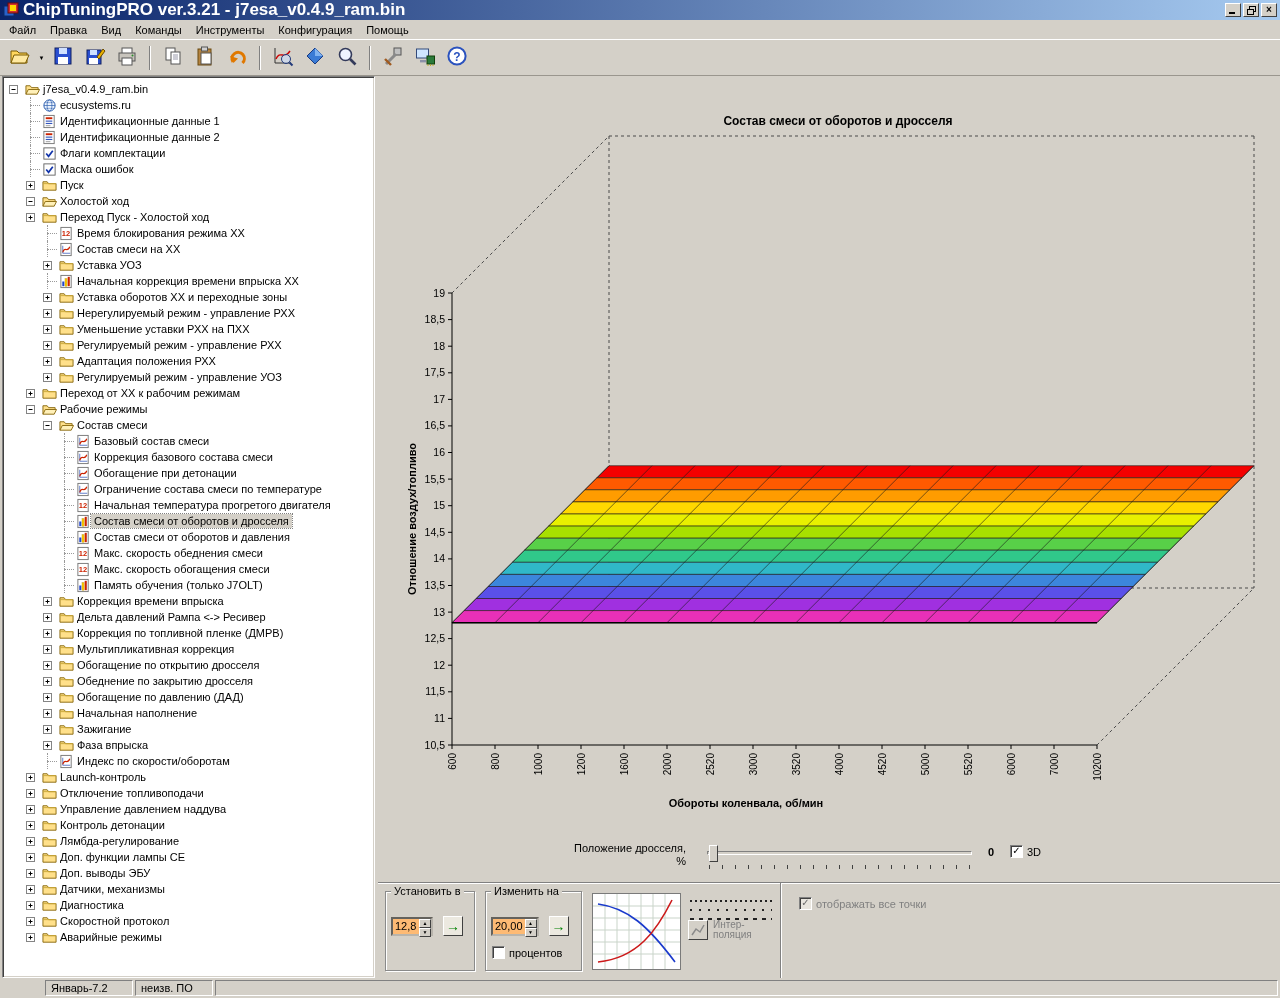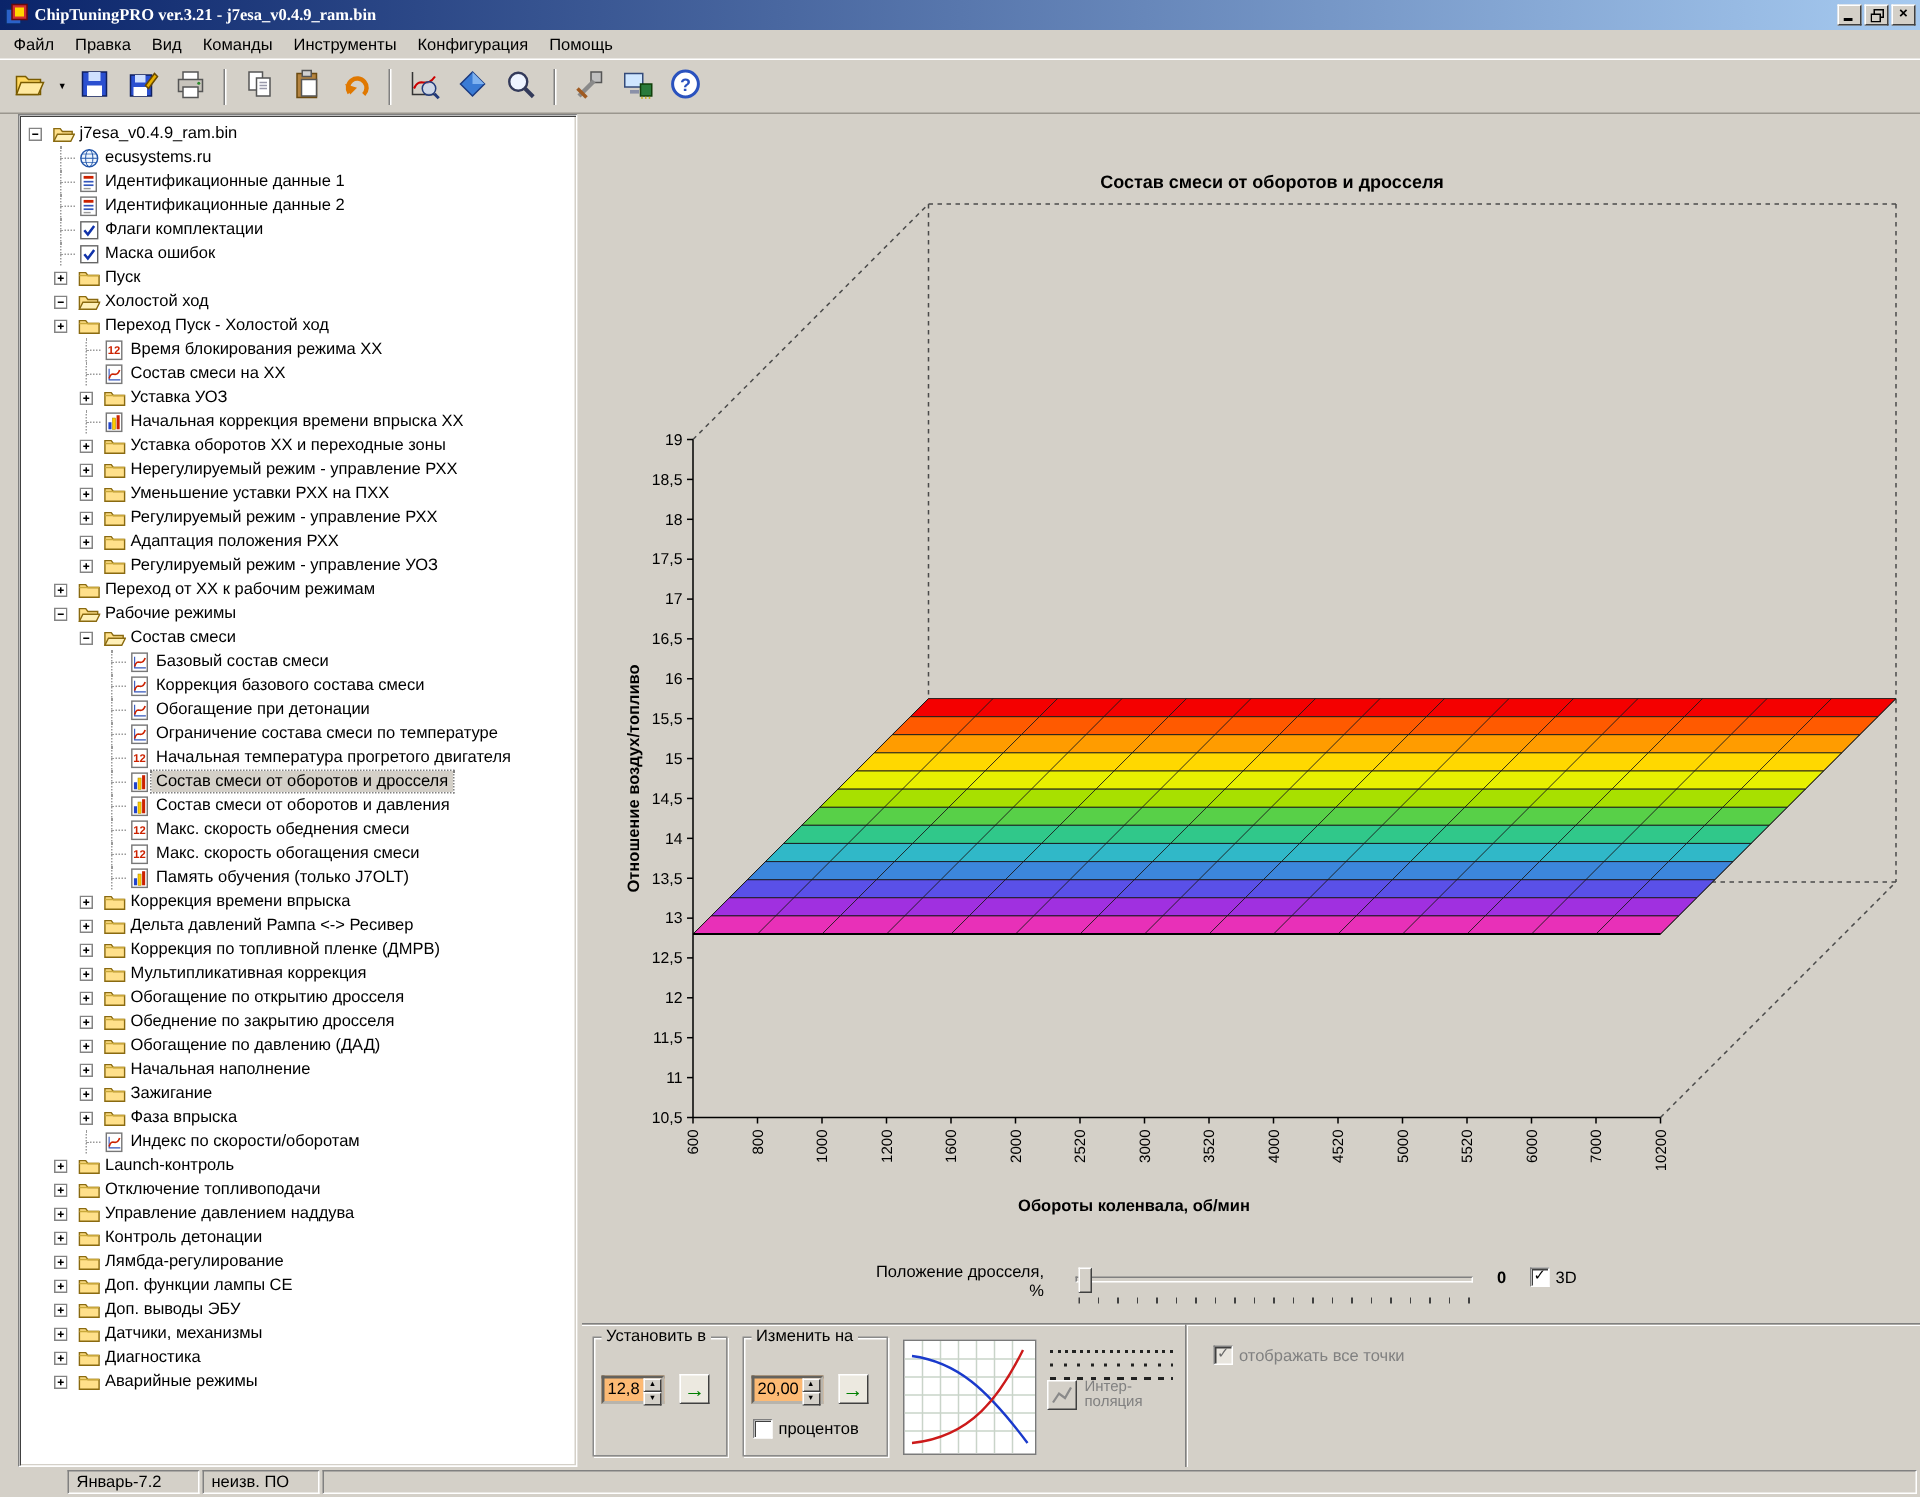--- a/index.html
+++ b/index.html
@@ -3,36 +3,36 @@
 <meta charset="utf-8">
 <style>
   * { margin:0; padding:0; box-sizing:border-box; }
   html,body { width:1280px; height:998px; overflow:hidden; }
   body { font-family:"Liberation Sans", sans-serif; background:#D4D0C8; font-size:11px; color:#000; }
   .window { width:1280px; height:998px; display:flex; flex-direction:column; background:#D4D0C8; }
 
   
   .titlebar { height:20px; background:linear-gradient(to right,#0A246A,#A6CAF0); display:flex; align-items:center; padding:0 3px; flex:none; }
   .app-icon { width:16px; height:16px; margin-right:4px; flex:none; }
-  .title-text { color:#fff; font-weight:bold; font-size:11px; white-space:nowrap;font-family:Liberation Serif, serif; }
+  .title-text { color:#fff; font-weight:bold; font-size:17px; white-space:nowrap; }
   .win-btns { margin-left:auto; display:flex; gap:2px; }
   .wbtn { width:16px; height:14px; background:#D4D0C8; border:1px solid; border-color:#fff #404040 #404040 #fff; display:flex; align-items:center; justify-content:center; font-size:10px; font-weight:bold; line-height:1; padding:0; }
 
   
   .menubar { height:19px; display:flex; align-items:center; padding-left:2px; background:#D4D0C8; flex:none; }
   .menu-item { padding:2px 7px; cursor:default; }
 
   
   .toolbar { height:37px; display:flex; align-items:center; padding:2px 4px; background:#D4D0C8; border-top:1px solid #fff; border-bottom:1px solid #9a968e; flex:none; }
   .tbtn { width:30px; height:30px; display:flex; align-items:center; justify-content:center; background:transparent; border:1px solid transparent; margin:0 1px; padding:0; }
   .tbtn-drop { width:11px; height:30px; display:flex; align-items:center; justify-content:center; font-size:6px; border:none; background:transparent; }
   .tsep { width:2px; height:24px; border-left:1px solid #808080; border-right:1px solid #fff; margin:0 6px; }
 
   
-  .main { flex:none; height:902px; display:flex; padding-left:12px; }
+  .main { flex:none; height:902px; display:flex; padding-left:2px; }
   .tree-panel { width:373px; flex:none; background:#fff; border:1px solid; border-color:#808080 #fff #fff #808080; box-shadow:inset 1px 1px 0 #404040, inset -1px -1px 0 #d4d0c8; padding:4px 2px 2px 2px; overflow:hidden; }
   .splitter { width:3px; flex:none; background:#D4D0C8; }
   .content { flex:1; display:flex; flex-direction:column; background:#D4D0C8; }
 
   
   .tree-row { display:flex; align-items:center; height:16px; white-space:nowrap; cursor:default; }
   .tpad { flex:none; }
   .stub { width:16px; height:16px; position:relative; flex:none; }
   .stub i.v { position:absolute; left:5px; top:0; bottom:0; border-left:1px dotted #9a9a9a; }
   .stub i.h { position:absolute; left:5px; right:1px; top:8px; border-top:1px dotted #9a9a9a; }
@@ -1083,20 +1083,37 @@
               <line x1="4.5" y1="2.5" x2="4.5" y2="6.5" stroke="#000"></line>
             </svg>
           </span>
           <span class="tree-icon">
             <svg viewBox="0 0 16 16">
               <path d="M1 13 V4 h4.5 l1.5 2 H15 v7 z" fill="#FFE08A" stroke="#8a6a10"></path>
               <path d="M1 6 H15" stroke="#caa83a" fill="none"></path>
             </svg>
           </span>
           <span class="tree-label">Диагностика</span>
+        </div>
+        <div class="tree-row">
+          <span class="tpad" style="width:20px"></span>
+          <span class="stub">
+            <svg class="exp" viewBox="0 0 9 9">
+              <rect x="0.5" y="0.5" width="8" height="8" fill="#fff" stroke="#848484"></rect>
+              <line x1="2.5" y1="4.5" x2="6.5" y2="4.5" stroke="#000"></line>
+              <line x1="4.5" y1="2.5" x2="4.5" y2="6.5" stroke="#000"></line>
+            </svg>
+          </span>
+          <span class="tree-icon">
+            <svg viewBox="0 0 16 16">
+              <path d="M1 13 V4 h4.5 l1.5 2 H15 v7 z" fill="#FFE08A" stroke="#8a6a10"></path>
+              <path d="M1 6 H15" stroke="#caa83a" fill="none"></path>
+            </svg>
+          </span>
+          <span class="tree-label">Скоростной протокол</span>
         </div>
         <div class="tree-row">
           <span class="tpad" style="width:20px"></span>
           <span class="stub">
             <svg class="exp" viewBox="0 0 9 9">
               <rect x="0.5" y="0.5" width="8" height="8" fill="#fff" stroke="#848484"></rect>
               <line x1="2.5" y1="4.5" x2="6.5" y2="4.5" stroke="#000"></line>
               <line x1="4.5" y1="2.5" x2="4.5" y2="6.5" stroke="#000"></line>
             </svg>
           </span>

